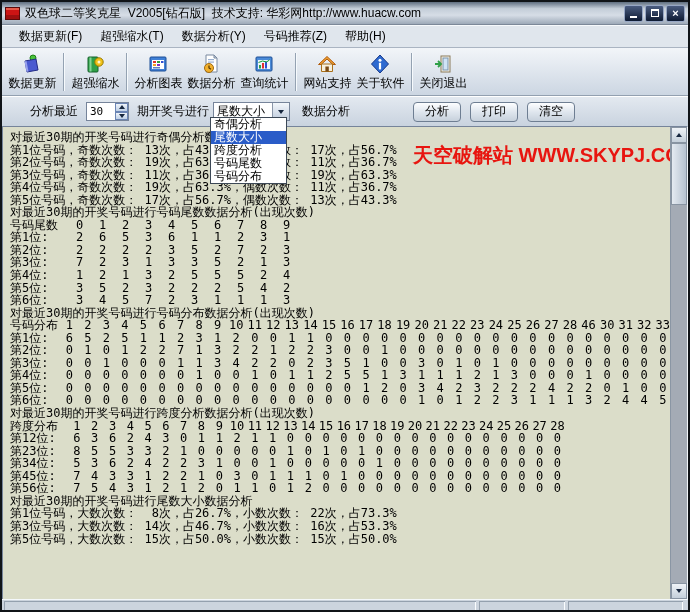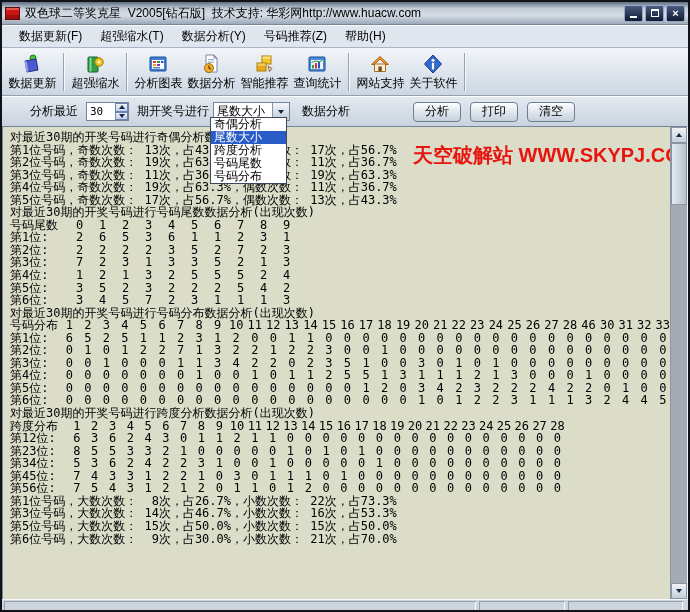--- a/index.html
+++ b/index.html
@@ -140,30 +140,20 @@
             <path d="M14 2 l3 3 h-3 z" fill="#c8d4e4" stroke="#7a8aa0"></path>
             <rect x="8" y="6" width="6" height="1.2" fill="#9ab0d0"></rect>
             <rect x="8" y="8.5" width="6" height="1.2" fill="#9ab0d0"></rect>
             <circle cx="9" cy="15" r="4.5" fill="#f2b02c" stroke="#a06a10"></circle>
             <path d="M9 12.5 v2.5 l2 1.2" stroke="#503400" stroke-width="1.2" fill="none"></path>
           </svg></span>
         <span class="tlabel">数据分析</span>
       </div>
       <div class="tbtn">
         <span class="ticon"><svg viewBox="0 0 22 22">
-            <rect x="9" y="3" width="9" height="8" fill="#f4c62c" stroke="#a87e08"></rect>
-            <rect x="9.5" y="3.5" width="8" height="2.2" fill="#f8e080"></rect>
-            <rect x="4" y="10" width="9" height="8" fill="#e8a81c" stroke="#a87e08"></rect>
-            <rect x="4.5" y="10.5" width="8" height="2.2" fill="#f4cc60"></rect>
-            <path d="M15 13 l4 2.5 -2.5 3 z" fill="#f0dcc0" stroke="#8a6a40"></path>
-          </svg></span>
-        <span class="tlabel">智能推荐</span>
-      </div>
-      <div class="tbtn">
-        <span class="ticon"><svg viewBox="0 0 22 22">
             <rect x="3" y="4" width="16" height="14" rx="1" fill="#4a8ad8" stroke="#1d4f96"></rect>
             <rect x="5" y="7" width="12" height="9" fill="#eef4fc"></rect>
             <rect x="6" y="12" width="2" height="3.5" fill="#2fa048"></rect>
             <rect x="9" y="10" width="2" height="5.5" fill="#e03030"></rect>
             <rect x="12" y="8.5" width="2" height="7" fill="#3050d0"></rect>
             <path d="M5.5 9.5 l4 -1.5 4 1 3 -2" stroke="#10a030" fill="none"></path>
           </svg></span>
         <span class="tlabel">查询统计</span>
       </div>
       <div class="tsep"></div>
@@ -177,20 +167,28 @@
       </div>
       <div class="tbtn">
         <span class="ticon"><svg viewBox="0 0 22 22">
             <path d="M11 2 L19.5 11 L11 20 L2.5 11 Z" fill="#2e6ad0" stroke="#16388a"></path>
             <circle cx="11" cy="7.2" r="1.5" fill="#fff"></circle>
             <rect x="9.9" y="9.8" width="2.2" height="6.6" fill="#fff"></rect>
           </svg></span>
         <span class="tlabel">关于软件</span>
       </div>
       <div class="tsep"></div>
+      <div class="tbtn">
+        <span class="ticon"><svg viewBox="0 0 22 22">
+            <rect x="9" y="3" width="9" height="16" fill="#f6f2e6" stroke="#8a7a5a"></rect>
+            <rect x="11" y="5" width="5" height="12" fill="#cfe4f6" stroke="#7a94ac"></rect>
+            <path d="M3 11 h5 M6 8 l3 3 -3 3" stroke="#2fa048" stroke-width="1.8" fill="none"></path>
+          </svg></span>
+        <span class="tlabel">关闭退出</span>
+      </div>
     </div>
 
   <div class="controlbar">
     <span class="clabel">分析最近</span>
     <span class="spinner">
       <span class="spinval">30</span>
       <span class="spinbtns">
         <span class="sb">
             <i class="tri-up"></i>
           </span>
@@ -745,24 +743,24 @@
           <span class="tcell" style="width: 17.8px;">0</span>
           <span class="tcell" style="width: 17.8px;">0</span>
           <span class="tcell" style="width: 17.8px;">0</span>
           <span class="tcell" style="width: 17.8px;">0</span>
           <span class="tcell" style="width: 17.8px;">0</span>
           <span class="tcell" style="width: 17.8px;">0</span>
           <span class="tcell" style="width: 17.8px;">0</span>
           <span class="tcell" style="width: 17.8px;">0</span>
           <span class="tcell" style="width: 17.8px;">0</span>
         </div>
+        <div class="cline">对最近30期的开奖号码进行尾数大小数据分析</div>
         <div class="cline">第1位号码，大数次数：  8次，占26.7%，小数次数： 22次，占73.3%</div>
         <div class="cline">第3位号码，大数次数： 14次，占46.7%，小数次数： 16次，占53.3%</div>
         <div class="cline">第5位号码，大数次数： 15次，占50.0%，小数次数： 15次，占50.0%</div>
-        <div class="cline">第6位号码，大数次数：  9次，占30.0%，小数次数： 21次，占70.0%</div>
       </div>
     <div class="watermark" style="color: rgb(232, 21, 15);">天空破解站 WWW.SKYPJ.COM</div>
     <div class="vscroll">
       <div class="sbtn up">
           <i class="tri-up"></i>
         </div>
       <div class="thumb"></div>
       <div class="sbtn down">
           <i class="tri-down"></i>
         </div>

